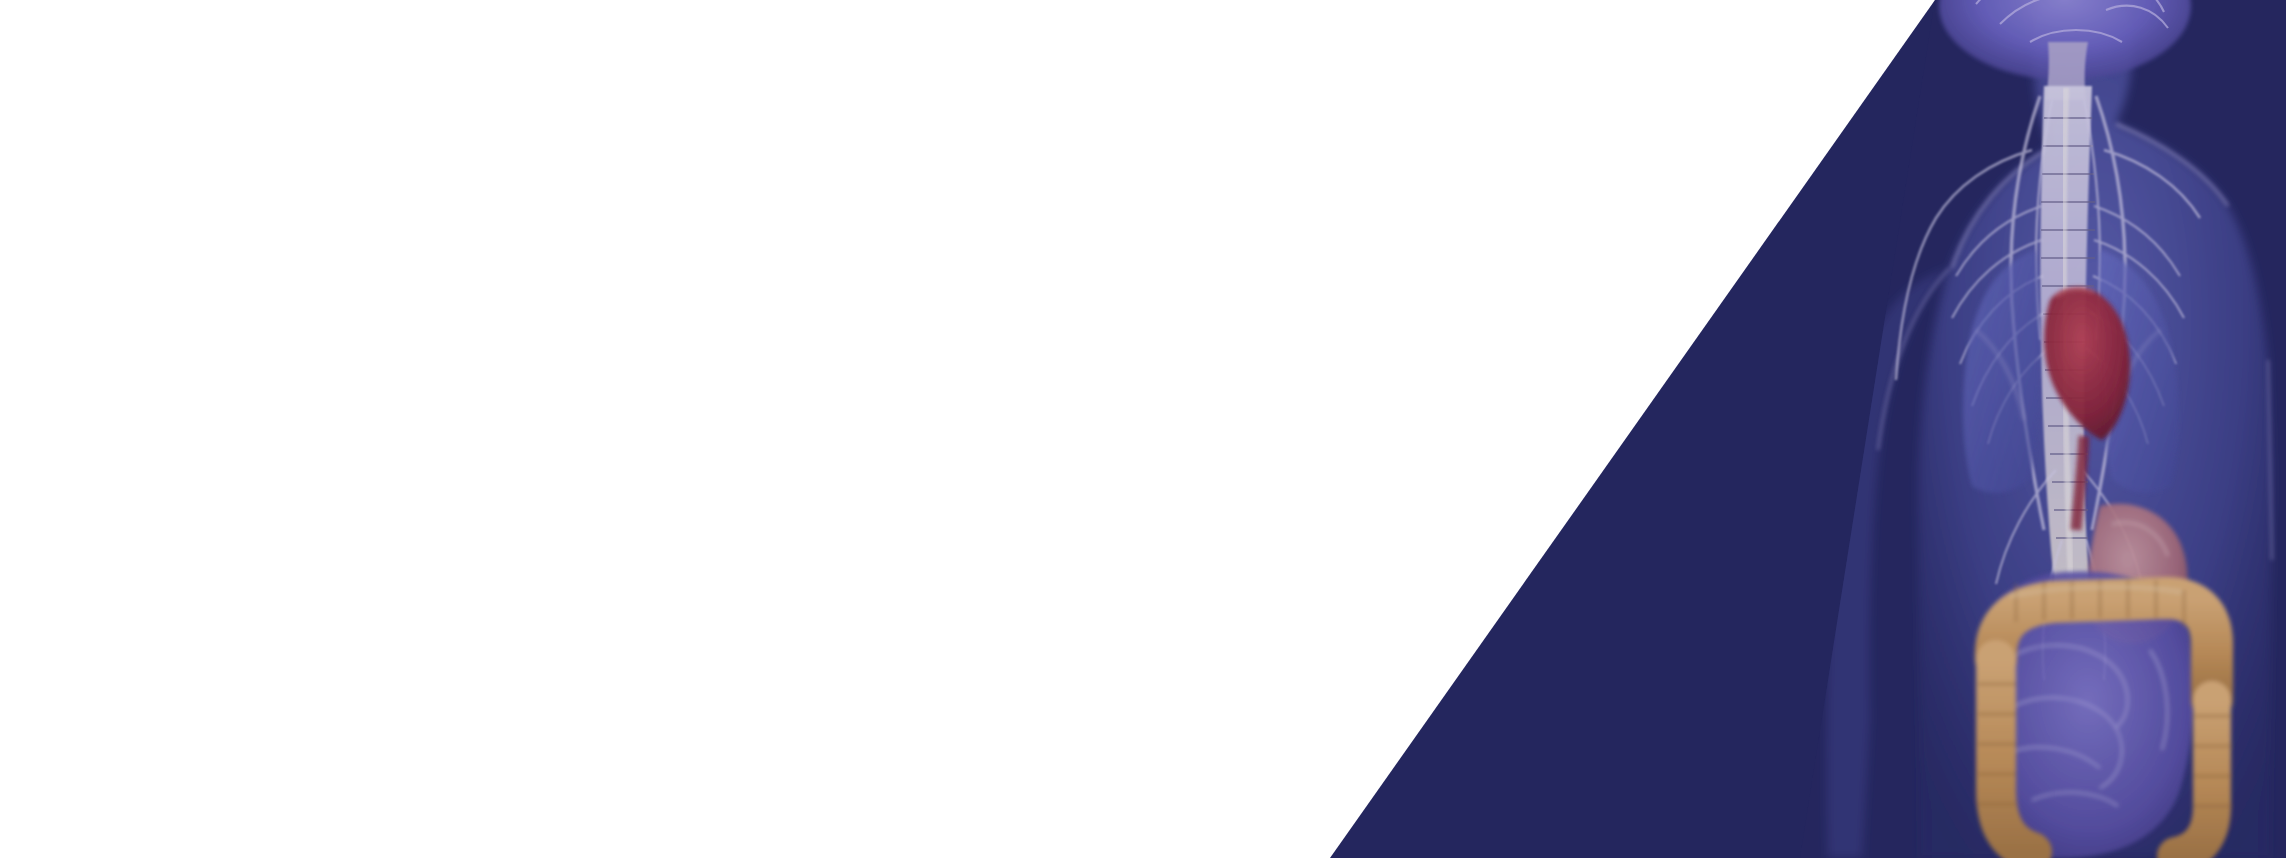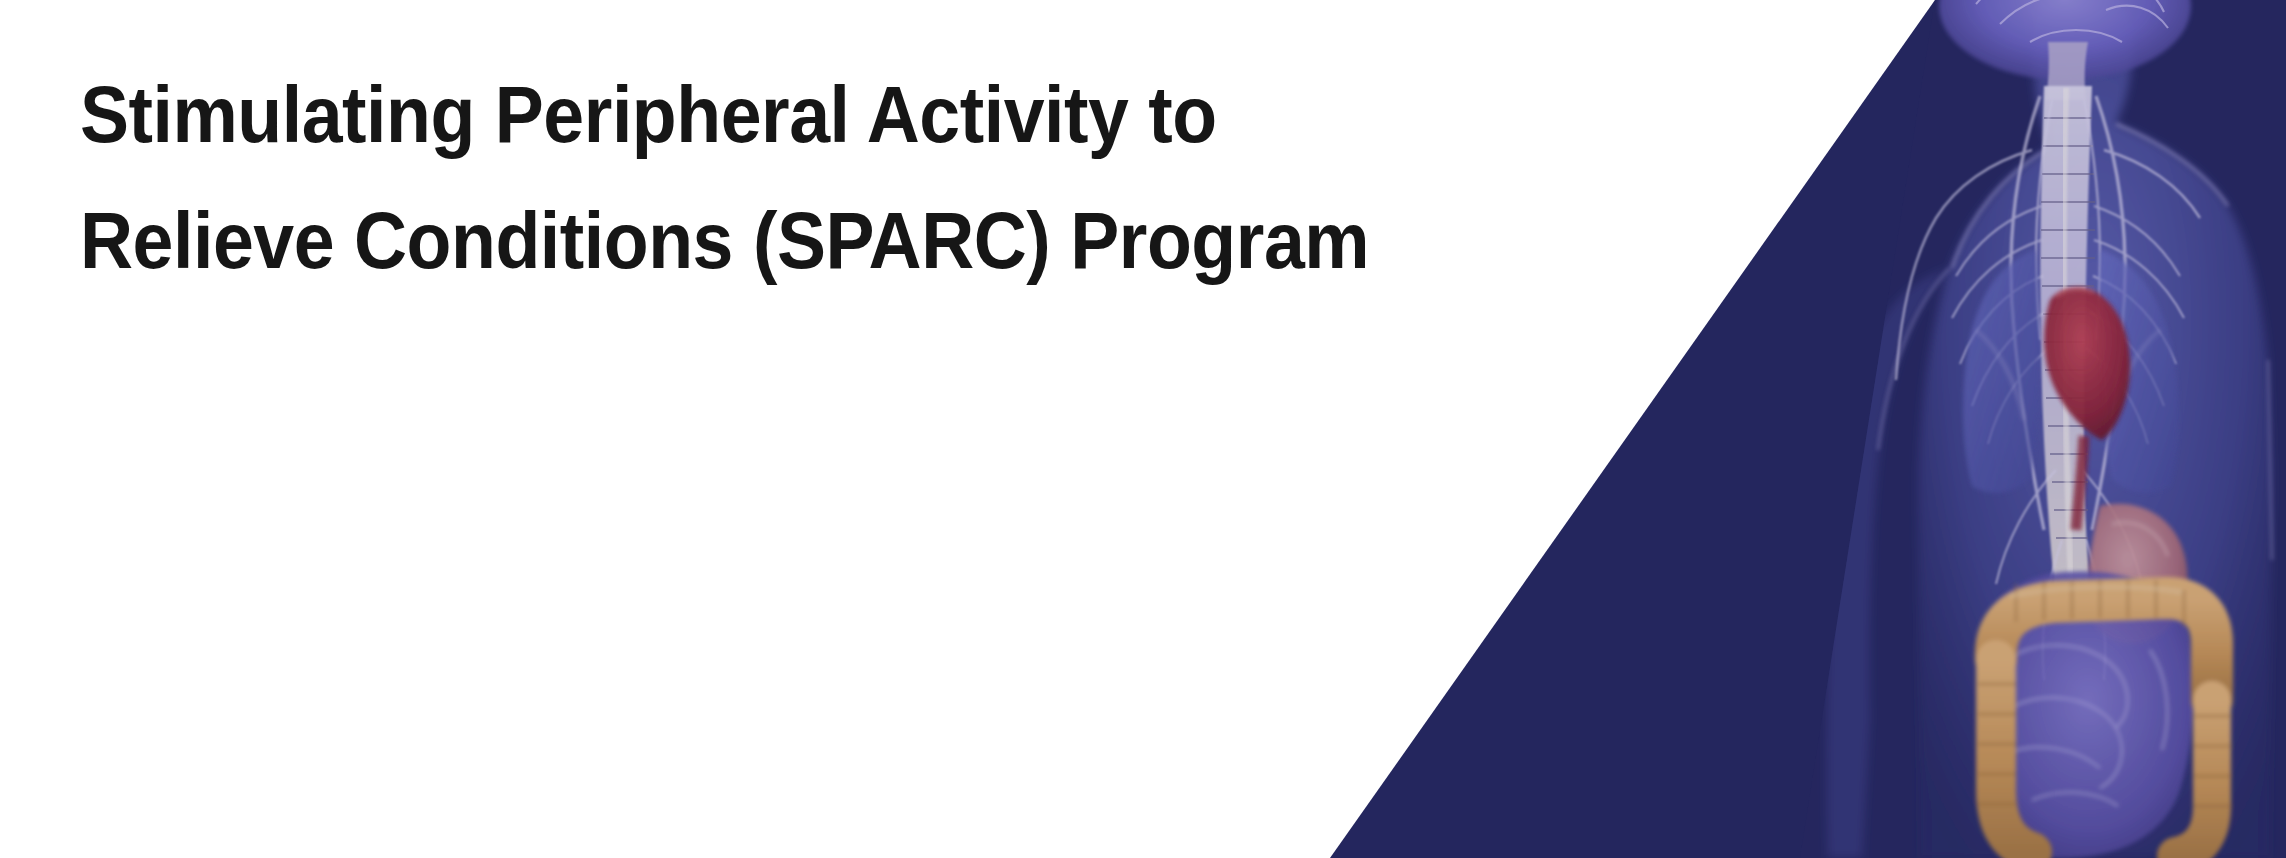--- a/index.html
+++ b/index.html
@@ -273,18 +273,14 @@
             <path d="M394,806 L432,806"></path>
         </g>
 
         <path d="M210,596 C254,586 332,584 382,592" stroke="#F2D3A2" stroke-width="5" fill="none" opacity="0.5"></path>
       </g>
 
       <rect x="0" y="0" width="486" height="858" fill="#2A2C66" opacity="0.16"></rect>
     </svg>
   </div>
 
-  <div id="title-block">
-    <div class="title-line">Stimulating Peripheral Activity to</div>
-    <div class="title-line">Relieve Conditions (SPARC) Program</div>
-  </div>
 
 </div>
 
 </body></html>

